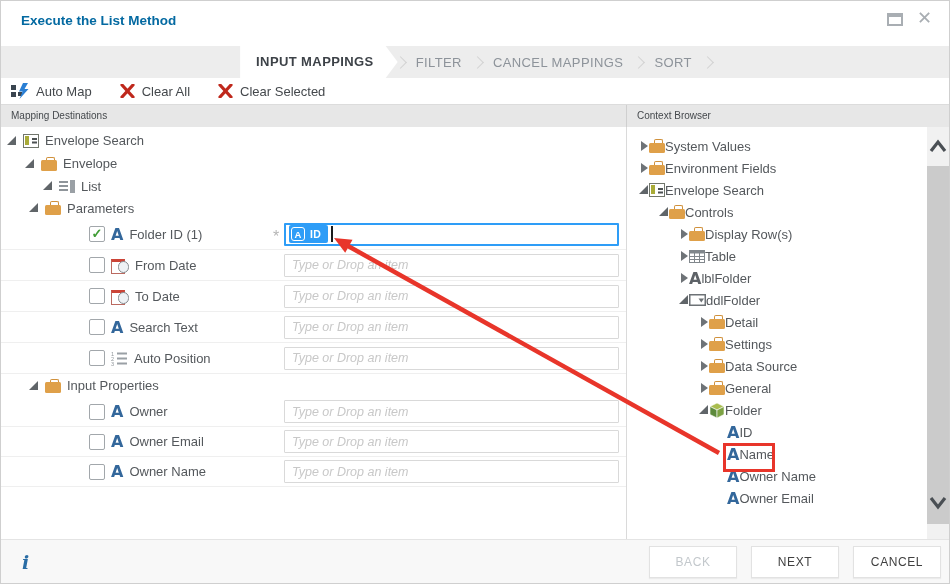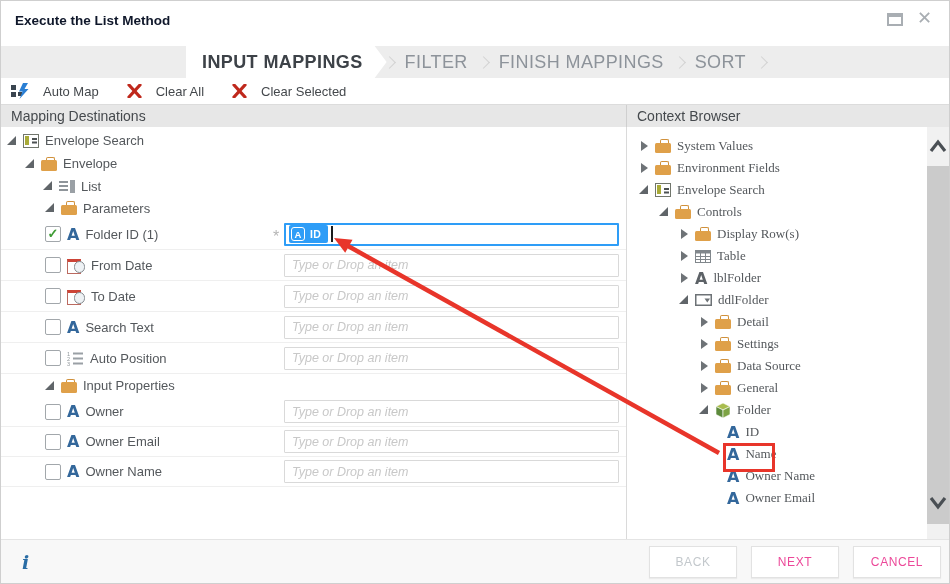--- a/index.html
+++ b/index.html
@@ -4,52 +4,52 @@
 <style>
   * { box-sizing: border-box; margin: 0; padding: 0; }
   html,body { width:950px; height:584px; }
   body {
     font-family:"Liberation Sans", sans-serif;
     background:#fff; position:relative; overflow:hidden;
     border:1px solid #cfcfcf;
   }
   
   .titlebar { height:45px; position:relative; background:#fff; }
-  .title { position:absolute; left:14px; top:12px; font-size:13.5px; font-weight:bold; color:#0f172a; }
+  .title { position:absolute; left:0; top:12px; font-size:13.5px; font-weight:bold; color:#0369a1;padding-left:20px; }
   .win-controls { position:absolute; right:16px; top:11px; display:flex; gap:14px; align-items:center; }
   .ic-max { width:16px; height:13px; border:2px solid #a9aeb3; border-top-width:4px; }
   .ic-close { width:16px; height:14px; color:#a9aeb3; font-size:18px; line-height:13px; font-weight:normal; }
   .ic-close::before { content:"✕"; }
   
   .tabstrip { height:32px; background:#ededed; display:flex; justify-content:center; align-items:center; }
-  .tab { font-size:18px; color:#8d939a; letter-spacing:.4px; padding:0 13px; white-space:nowrap; }
+  .tab { font-size:13px; color:#8d939a; letter-spacing:.4px; padding:0 13px; white-space:nowrap; }
   .tab.active { background:#fff; color:#3d4248; font-weight:bold; height:32px; line-height:32px;
     padding:0 24px 0 16px; clip-path:polygon(0 0, calc(100% - 12px) 0, 100% 50%, calc(100% - 12px) 100%, 0 100%); }
   .chev { width:9px; height:9px; border-top:1.5px solid #d2d2d2; border-right:1.5px solid #d2d2d2;
     transform:rotate(45deg); flex:none; margin:0 -2px; }
   
   .toolbar { height:26px; background:#fff; display:flex; align-items:center; padding-left:10px; gap:28px; }
-  .tool { display:flex; align-items:center; gap:14px; font-size:13px; color:#44484c; }
+  .tool { display:flex; align-items:center; gap:7px; font-size:13px; color:#44484c; }
   
   .pheads { height:23px; display:flex; border-top:1px solid #dcdcdc; }
-  .phead { background:#e7e7e7; font-size:14px; color:#45494d; line-height:22px; padding-left:10px; }
+  .phead { background:#e7e7e7; font-size:10px; color:#45494d; line-height:22px; padding-left:10px; }
   .phead.left { width:625px; }
   .phead.right { flex:1; border-left:1px solid #cfcfcf; }
   
   .main { display:flex; height:414px; }
   .left-panel { width:625px; padding-top:2px; }
   .right-panel { flex:1; border-left:1px solid #dadada; display:flex; }
   .rtree { flex:1; padding-top:8px; }
   
   .lrow { display:flex; align-items:center; }
   .h23{height:23px} .h22{height:22px} .h31{height:31px} .h30{height:30px}
   .sep { border-bottom:1px solid #efefef; }
   .tcell { flex:1; display:flex; align-items:center; gap:6px; white-space:nowrap; }
-  .i0{padding-left:6px} .i1{padding-left:24px} .i2{padding-left:42px} .i3{padding-left:44px} .i4{padding-left:44px}
-  .rrow { display:flex; align-items:center; gap:6px; height:22px; white-space:nowrap;font-family:Liberation Serif, serif; }
+  .i0{padding-left:6px} .i1{padding-left:24px} .i2{padding-left:42px} .i3{padding-left:28px} .i4{padding-left:88px}
+  .rrow { display:flex; align-items:center; height:22px; white-space:nowrap; }
   .j0{padding-left:12px} .j1{padding-left:32px} .j2{padding-left:52px} .j3{padding-left:72px} .j4{padding-left:100px}
   .tlabel { font-size:13px; color:#54585c; }
   
   .exp { width:10px; height:10px; flex:none; position:relative; }
   .exp.open::before { content:""; position:absolute; left:0; top:0; width:0; height:0;
     border-bottom:9px solid #606569; border-left:9px solid transparent; }
   .exp.closed::before { content:""; position:absolute; left:2px; top:0; width:0; height:0;
     border-left:7px solid #6e7377; border-top:5px solid transparent; border-bottom:5px solid transparent; }
   
   .cb { width:16px; height:16px; border:1.5px solid #a2a7ab; border-radius:2px; background:#fff;
@@ -96,21 +96,21 @@
   .sb-up { position:absolute; top:12px; left:2px; }
   .sb-down { position:absolute; top:368px; left:2px; }
   
   .footer { position:absolute; left:0; right:0; bottom:0; height:44px; background:#f8f8f8;
     border-top:1px solid #e4e4e4; display:flex; align-items:center; }
   .info { margin-left:21px; font-family:"DejaVu Serif", serif; font-style:italic; font-weight:bold;
     color:#2a6da5; font-size:19px; }
   .info::before { content:"i"; }
   .btns { margin-left:auto; margin-right:8px; display:flex; gap:14px; }
   .btn { width:88px; height:32px; background:#fff; border:1px solid #e2e2e2; box-shadow:0 1px 1px rgba(0,0,0,.05);
-    font-size:12px; letter-spacing:.6px; color:#ec4899; display:flex; align-items:center; justify-content:center;
+    font-size:12px; letter-spacing:.6px; color:#404040; display:flex; align-items:center; justify-content:center;
     font-family:inherit; }
   .btn.disabled { color:#c3c8cc; }
   
   .redbox { position:absolute; left:722px; top:442px; width:52px; height:29px;
     border:3.5px solid #e8352a; z-index:8; pointer-events:none; }
   .arrow-overlay { position:absolute; left:0; top:0; width:950px; height:584px; pointer-events:none; z-index:9; }
 </style>
 </head>
 <body>
 
@@ -120,21 +120,21 @@
     <span class="ic-max"></span>
     <span class="ic-close"></span>
   </div>
 </div>
 
 <div class="tabstrip">
   <div class="tab active">INPUT MAPPINGS</div>
   <span class="chev"></span>
   <div class="tab">FILTER</div>
   <span class="chev"></span>
-  <div class="tab">FINISH MAPPINGS</div>
+  <div class="tab">CANCEL MAPPINGS</div>
   <span class="chev"></span>
   <div class="tab">SORT</div>
   <span class="chev"></span>
 </div>
 
 <div class="toolbar">
   <div class="tool">
     <svg class="icsvg" width="18" height="16" viewBox="0 0 18 16">
       <rect x="0" y="2" width="5" height="5" fill="#3a4550"></rect>
       <rect x="0" y="9" width="5" height="5" fill="#3a4550"></rect>

